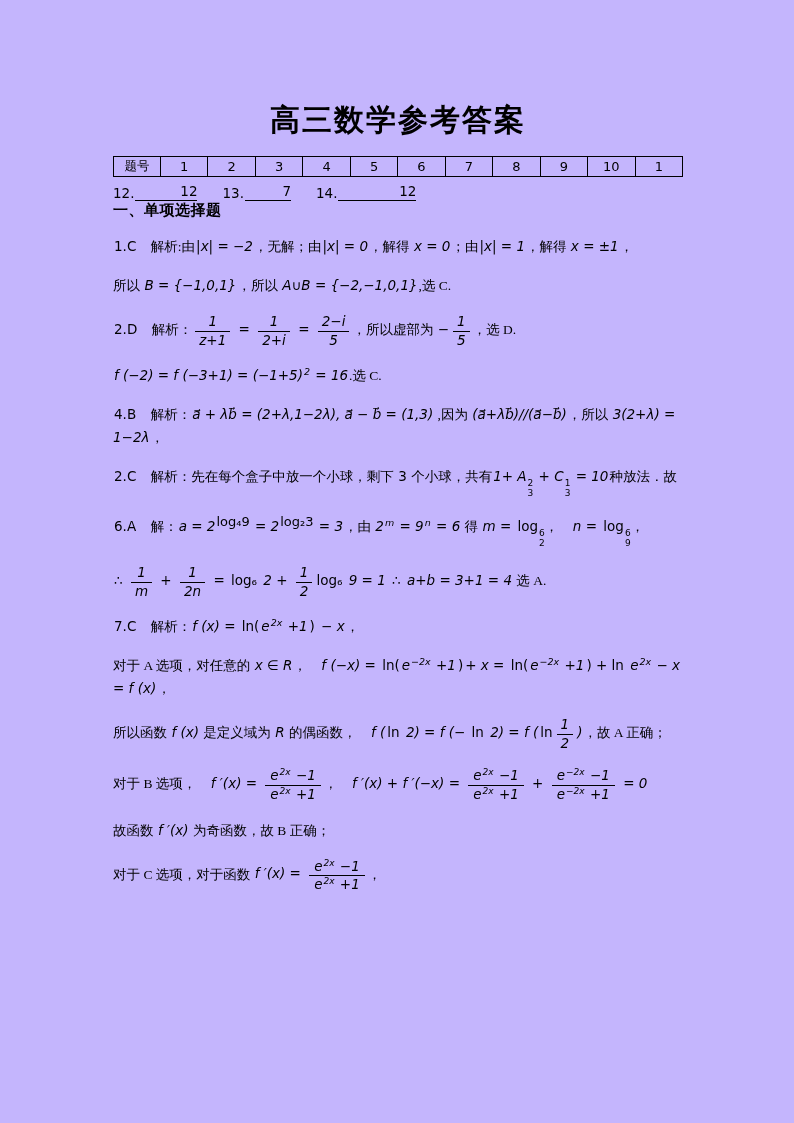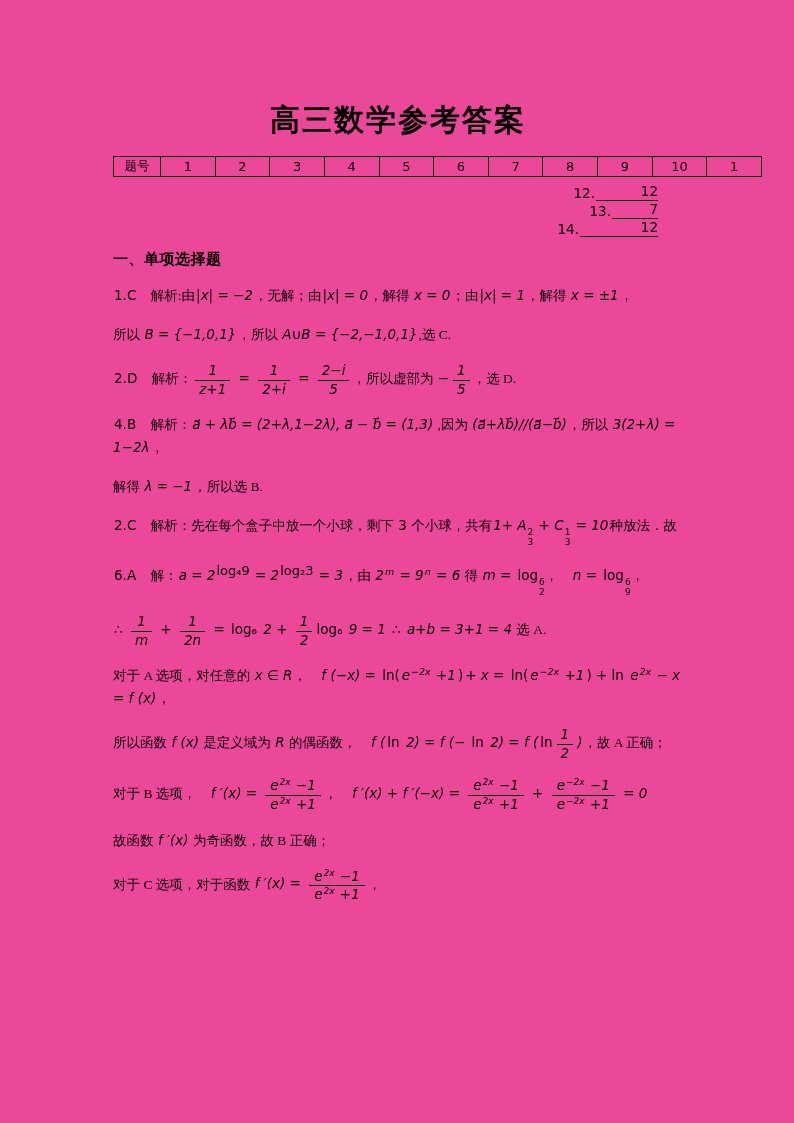--- a/index.html
+++ b/index.html
@@ -1,52 +1,52 @@
 <!DOCTYPE html>
 <html><head>
 <meta charset="utf-8">
 <style>
   html,body { margin:0; padding:0; background:#e8e8e8; }
   .page {
-    width:794px; height:1123px; margin:0 auto; background:#ec4899;
+    width:794px; height:1123px; margin:0 auto; background:#c4b5fd;
     color:#000; font-family:"Liberation Serif","DejaVu Serif",serif;
     overflow:hidden; position:relative;
   }
   .content { padding:0 111px 0 113px; }
 
   .title {
     padding-top:100px; text-align:center;
     font-size:30px; font-weight:600; letter-spacing:2px;
     font-family:"Liberation Serif","DejaVu Serif",serif;
   }
 
   table.answers {
-    margin-top:15px; border-collapse:collapse; width:649px; table-layout:fixed;border-radius:9px;
+    margin-top:15px; border-collapse:collapse; width:570px; table-layout:fixed;border-radius:9px;
   }
   table.answers td {
     border:1.5px solid #000; height:19px; text-align:center; vertical-align:middle;
     font-family:"DejaVu Sans","Liberation Sans",sans-serif; font-size:13px; padding:0;
   }
   table.answers td.rowlab {
     width:46px; font-family:"Liberation Serif","DejaVu Serif",serif; font-size:12.5px;
   }
 
   .fillins {
     margin-top:6px; display:flex; align-items:flex-end;
-    font-family:"DejaVu Sans","Liberation Sans",sans-serif; font-size:13.5px;flex-direction:column;
+    font-family:"DejaVu Sans","Liberation Sans",sans-serif; font-size:13.5px;
   }
   .fillin { display:flex; align-items:flex-end; margin-right:25px; }
   .fillin .blank {
     display:inline-block; border-bottom:1.5px solid #000; text-align:right;
     line-height:17px; margin-left:1px;
   }
   .blank.w1 { width:62px; } .blank.w2 { width:46px; } .blank.w3 { width:78px; }
 
   .heading {
-    margin-top:13px; font-weight:bold; font-size:15px;
+    margin-top:0; font-weight:bold; font-size:15px;
     font-family:"DejaVu Sans","Liberation Sans",sans-serif;
     letter-spacing:0.5px;
   }
 
   .solutions { margin-top:15px; }
   .line { margin-bottom:16px; font-size:13.5px; line-height:22px; }
 
   .seg-c { font-family:"Liberation Serif","DejaVu Serif",serif; }
   .seg-m {
     font-family:"DejaVu Sans","Liberation Sans",sans-serif;
@@ -119,37 +119,38 @@
         <span class="blank w3">12</span>
       </div>
     </div>
 
     <div class="heading">一、单项选择题</div>
 
     <div class="solutions">
         <div class="line"><span class="seg-u">1.C</span><span class="seg-c">　解析:由</span><span class="seg-m">|x| = −2</span><span class="seg-c">，无解；由</span><span class="seg-m">|x| = 0</span><span class="seg-c">，解得 </span><span class="seg-m">x = 0</span><span class="seg-c">；由</span><span class="seg-m">|x| = 1</span><span class="seg-c">，解得 </span><span class="seg-m">x = ±1</span><span class="seg-c">，</span></div>
         <div class="line"><span class="seg-c">所以 </span><span class="seg-m">B = {−1,0,1}</span><span class="seg-c">，所以 </span><span class="seg-m">A∪B = {−2,−1,0,1}</span><span class="seg-c">,选 C.</span></div>
         <div class="line"><span class="seg-u">2.D</span><span class="seg-c">　解析：</span><span class="frac"><span class="fn">1</span><span class="fd">z+1</span></span><span class="seg-m"> = </span><span class="frac"><span class="fn">1</span><span class="fd">2+i</span></span><span class="seg-m"> = </span><span class="frac"><span class="fn">2−i</span><span class="fd">5</span></span><span class="seg-c">，所以虚部为 </span><span class="seg-m">−</span><span class="frac"><span class="fn">1</span><span class="fd">5</span></span><span class="seg-c">，选 D.</span></div>
+        <div class="line"><span class="seg-m">f (−2) = f (−3+1) = (−1+5)</span><sup class="sup">2</sup><span class="seg-m"> = 16</span><span class="seg-c">.选 C.</span></div>
         <div class="line"><span class="seg-u">4.B</span><span class="seg-c">　解析：</span><span class="seg-m">a⃗ + λb⃗ = (2+λ,1−2λ), a⃗ − b⃗ = (1,3)</span><span class="seg-c"> ,因为 </span><span class="seg-m">(a⃗+λb⃗)//(a⃗−b⃗)</span><span class="seg-c">，所以 </span><span class="seg-m">3(2+λ) = 1−2λ</span><span class="seg-c">，</span></div>
-        <div class="line"><span class="seg-c">解得 </span><span class="seg-m">λ = −1</span><span class="seg-c">，所以选 B.</span></div>
         <div class="line"><span class="seg-u">2.C</span><span class="seg-c">　解析：先在每个盒子中放一个小球，剩下 </span><span class="seg-u">3</span><span class="seg-c"> 个小球，共有</span><span class="seg-m">1+ A</span><span class="ss">
             <span>2</span>
             <span>3</span>
           </span><span class="seg-m"> + C</span><span class="ss">
             <span>1</span>
             <span>3</span>
           </span><span class="seg-m"> = 10</span><span class="seg-c">种放法．故</span></div>
         <div class="line"><span class="seg-u">6.A</span><span class="seg-c">　解：</span><span class="seg-m">a = 2</span><sup class="sup up">log₄9</sup><span class="seg-m"> = 2</span><sup class="sup up">log₂3</sup><span class="seg-m"> = 3</span><span class="seg-c">，由 </span><span class="seg-m">2</span><sup class="sup">m</sup><span class="seg-m"> = 9</span><sup class="sup">n</sup><span class="seg-m"> = 6</span><span class="seg-c"> 得 </span><span class="seg-m">m = </span><span class="seg-u">log</span><span class="ss">
             <span>6</span>
             <span>2</span>
           </span><span class="seg-c">，　</span><span class="seg-m">n = </span><span class="seg-u">log</span><span class="ss">
             <span>6</span>
             <span>9</span>
           </span><span class="seg-c">，</span></div>
         <div class="line"><span class="seg-u">∴ </span><span class="frac"><span class="fn">1</span><span class="fd">m</span></span><span class="seg-m"> + </span><span class="frac"><span class="fn">1</span><span class="fd">2n</span></span><span class="seg-m"> = </span><span class="seg-u">log₆ </span><span class="seg-m">2 + </span><span class="frac"><span class="fn">1</span><span class="fd">2</span></span><span class="seg-u">log₆ </span><span class="seg-m">9 = 1 </span><span class="seg-u">∴ </span><span class="seg-m">a+b = 3+1 = 4</span><span class="seg-c"> 选 A.</span></div>
+        <div class="line"><span class="seg-u">7.C</span><span class="seg-c">　解析：</span><span class="seg-m">f (x) = </span><span class="seg-u">ln(</span><span class="seg-m">e</span><sup class="sup">2x</sup><span class="seg-m"> +1</span><span class="seg-u">)</span><span class="seg-m"> − x</span><span class="seg-c">，</span></div>
         <div class="line"><span class="seg-c">对于 A 选项，对任意的 </span><span class="seg-m">x ∈ R</span><span class="seg-c">，　</span><span class="seg-m">f (−x) = </span><span class="seg-u">ln(</span><span class="seg-m">e</span><sup class="sup">−2x</sup><span class="seg-m"> +1</span><span class="seg-u">)</span><span class="seg-m">+ x = </span><span class="seg-u">ln(</span><span class="seg-m">e</span><sup class="sup">−2x</sup><span class="seg-m"> +1</span><span class="seg-u">) + ln </span><span class="seg-m">e</span><sup class="sup">2x</sup><span class="seg-m"> − x = f (x)</span><span class="seg-c">，</span></div>
         <div class="line"><span class="seg-c">所以函数 </span><span class="seg-m">f (x)</span><span class="seg-c"> 是定义域为 </span><span class="seg-m">R</span><span class="seg-c"> 的偶函数，　</span><span class="seg-m">f (</span><span class="seg-u">ln </span><span class="seg-m">2) = f (− </span><span class="seg-u">ln </span><span class="seg-m">2) = f (</span><span class="seg-u">ln</span><span class="frac"><span class="fn">1</span><span class="fd">2</span></span><span class="seg-m">)</span><span class="seg-c">，故 A 正确；</span></div>
         <div class="line"><span class="seg-c">对于 B 选项，　</span><span class="seg-m">f ′(x) = </span><span class="frac"><span class="fn"><span class="seg-m">e</span><sup class="sup">2x</sup><span class="seg-m"> −1</span></span><span class="fd"><span class="seg-m">e</span><sup class="sup">2x</sup><span class="seg-m"> +1</span></span></span><span class="seg-c">，　</span><span class="seg-m">f ′(x) + f ′(−x) = </span><span class="frac"><span class="fn"><span class="seg-m">e</span><sup class="sup">2x</sup><span class="seg-m"> −1</span></span><span class="fd"><span class="seg-m">e</span><sup class="sup">2x</sup><span class="seg-m"> +1</span></span></span><span class="seg-m"> + </span><span class="frac"><span class="fn"><span class="seg-m">e</span><sup class="sup">−2x</sup><span class="seg-m"> −1</span></span><span class="fd"><span class="seg-m">e</span><sup class="sup">−2x</sup><span class="seg-m"> +1</span></span></span><span class="seg-m"> = 0</span></div>
         <div class="line"><span class="seg-c">故函数 </span><span class="seg-m">f ′(x)</span><span class="seg-c"> 为奇函数，故 B 正确；</span></div>
         <div class="line"><span class="seg-c">对于 C 选项，对于函数 </span><span class="seg-m">f ′(x) = </span><span class="frac"><span class="fn"><span class="seg-m">e</span><sup class="sup">2x</sup><span class="seg-m"> −1</span></span><span class="fd"><span class="seg-m">e</span><sup class="sup">2x</sup><span class="seg-m"> +1</span></span></span><span class="seg-c">，</span></div>
       </div>
 
   </div>
 </div>
 

